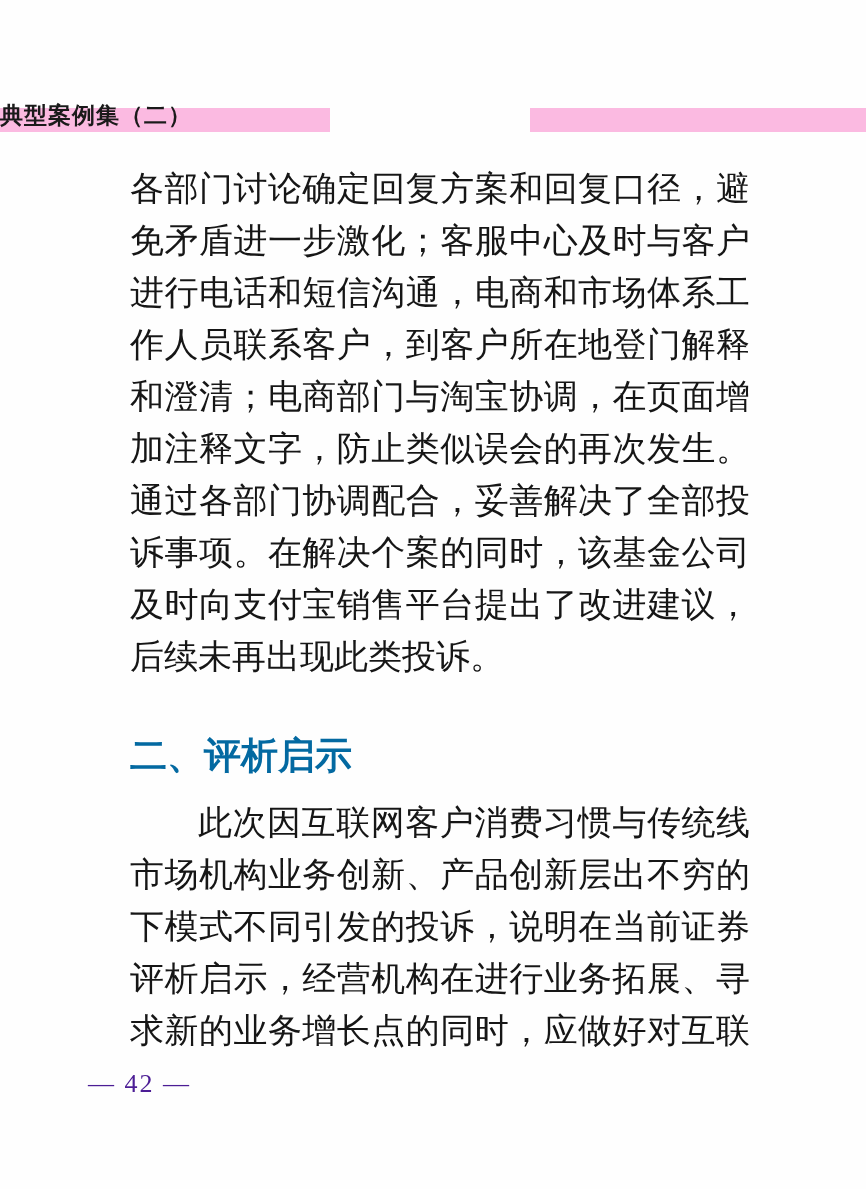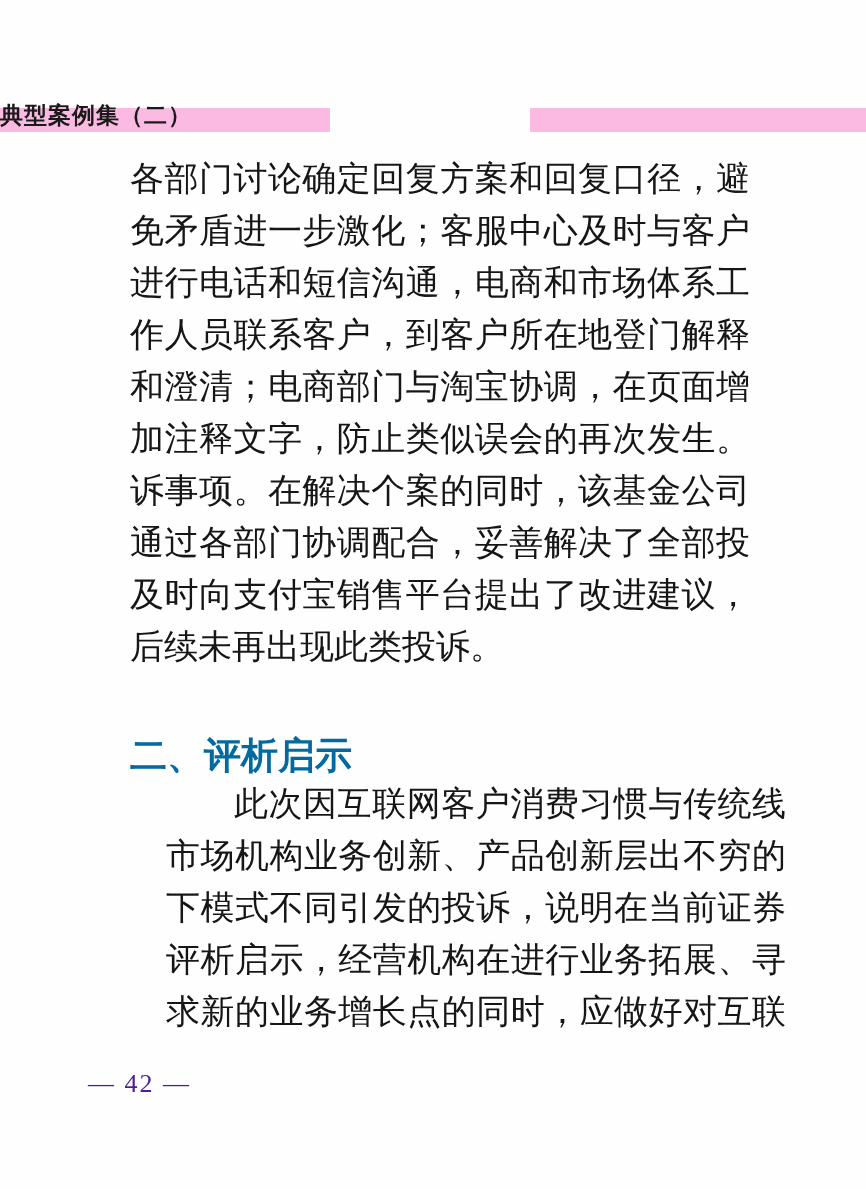--- a/index.html
+++ b/index.html
@@ -50,34 +50,34 @@
     text-align: justify;
     text-align-last: justify;
     white-space: nowrap;
   }
   .para .line.lastline {
     text-align-last: left;
   }
   .para .line.indent {
     text-indent: 2em;
   }
-  #para1 { top: 153px; }
+  #para1 { top: 163px; }
   
   .section-heading {
     position: absolute;
     left: 130px;
     top: 734px;
     font-family: "Liberation Sans", "DejaVu Sans", sans-serif;
     font-weight: bold;
     font-size: 37px;
     line-height: 44px;
     color: #0369a1;
     letter-spacing: 0px;
   }
-  #para2 { top: 778px; margin-left: 36px; }
+  #para2 { top: 797px; }
   
   .page-number {
     position: absolute;
     left: 88px;
     top: 1068px;
     font-size: 26px;
     line-height: 32px;
     color: #4c1d95;
     letter-spacing: 2px;
   }
@@ -91,22 +91,22 @@
   <div class="band right"></div>
   <div class="running-title">典型案例集（二）</div>
 
   <div class="para" id="para1">
     <div class="line">各部门讨论确定回复方案和回复口径，避</div>
     <div class="line">免矛盾进一步激化；客服中心及时与客户</div>
     <div class="line">进行电话和短信沟通，电商和市场体系工</div>
     <div class="line">作人员联系客户，到客户所在地登门解释</div>
     <div class="line">和澄清；电商部门与淘宝协调，在页面增</div>
     <div class="line">加注释文字，防止类似误会的再次发生。</div>
+    <div class="line">通过各部门协调配合，妥善解决了全部投</div>
     <div class="line">诉事项。在解决个案的同时，该基金公司</div>
-    <div class="line">通过各部门协调配合，妥善解决了全部投</div>
     <div class="line">及时向支付宝销售平台提出了改进建议，</div>
     <div class="line lastline">后续未再出现此类投诉。</div>
   </div>
 
   <div class="section-heading">二、评析启示</div>
 
   <div class="para" id="para2">
     <div class="line indent">此次因互联网客户消费习惯与传统线</div>
     <div class="line">市场机构业务创新、产品创新层出不穷的</div>
     <div class="line">下模式不同引发的投诉，说明在当前证券</div>

